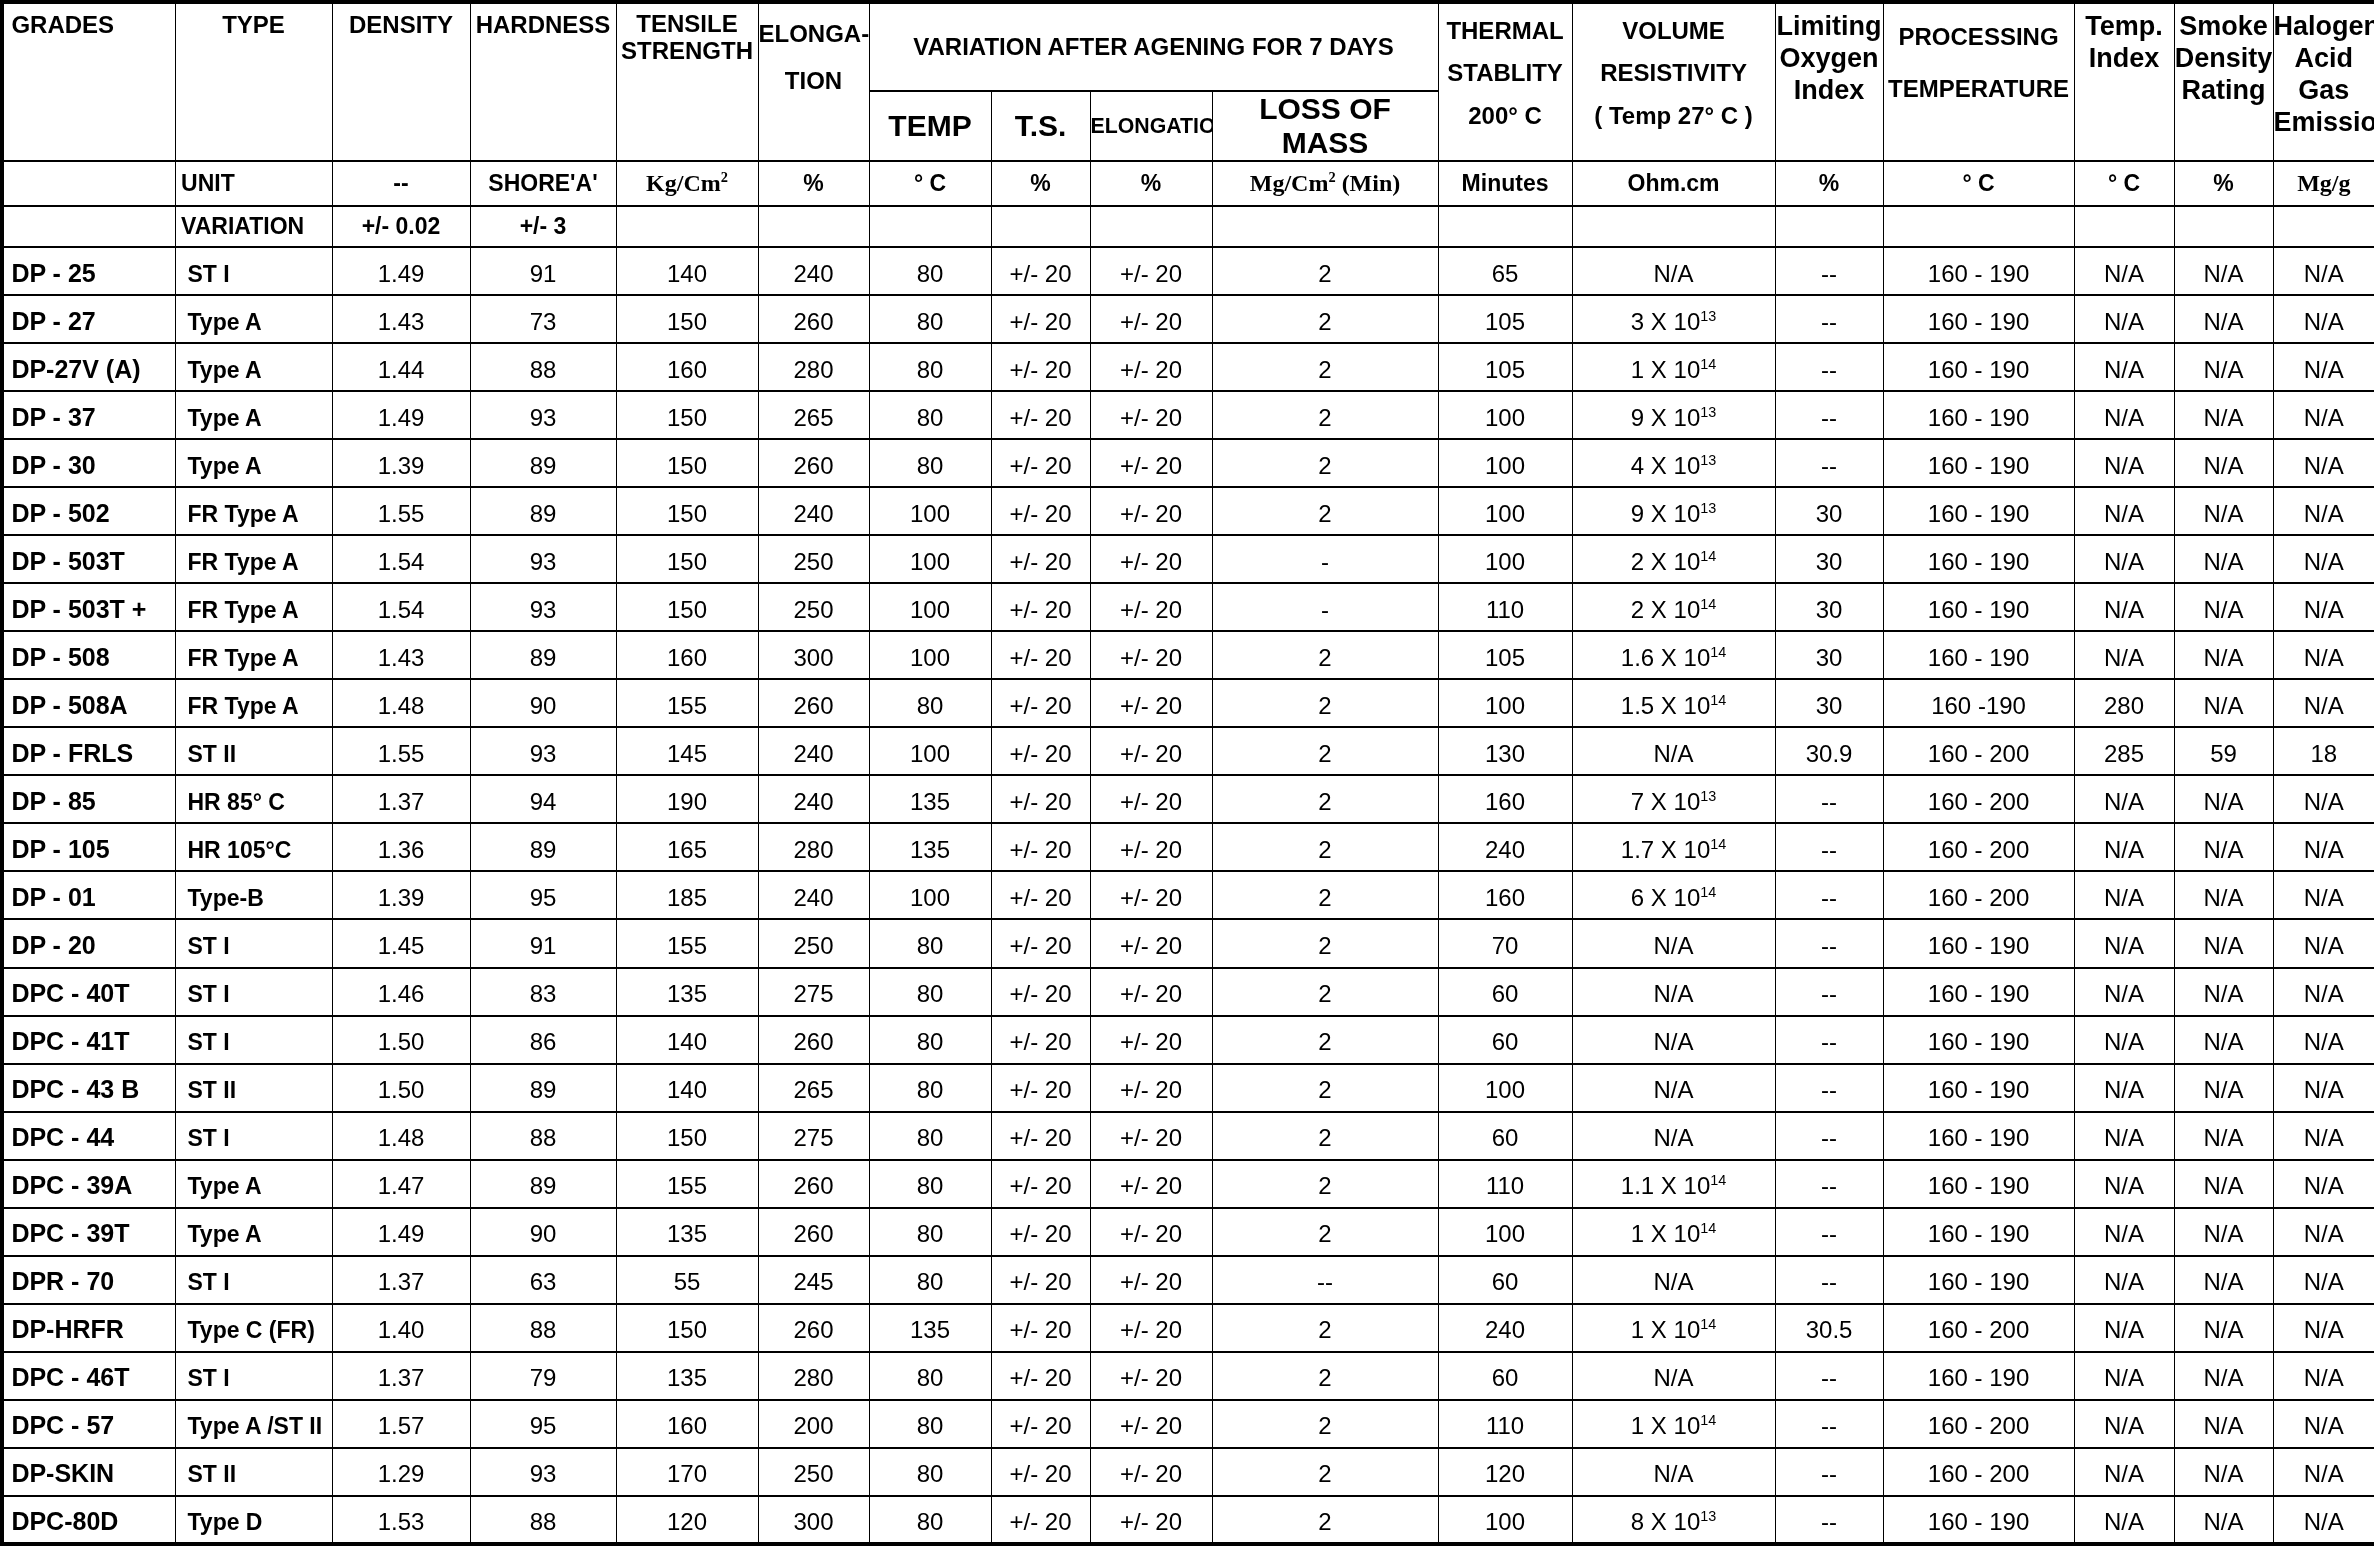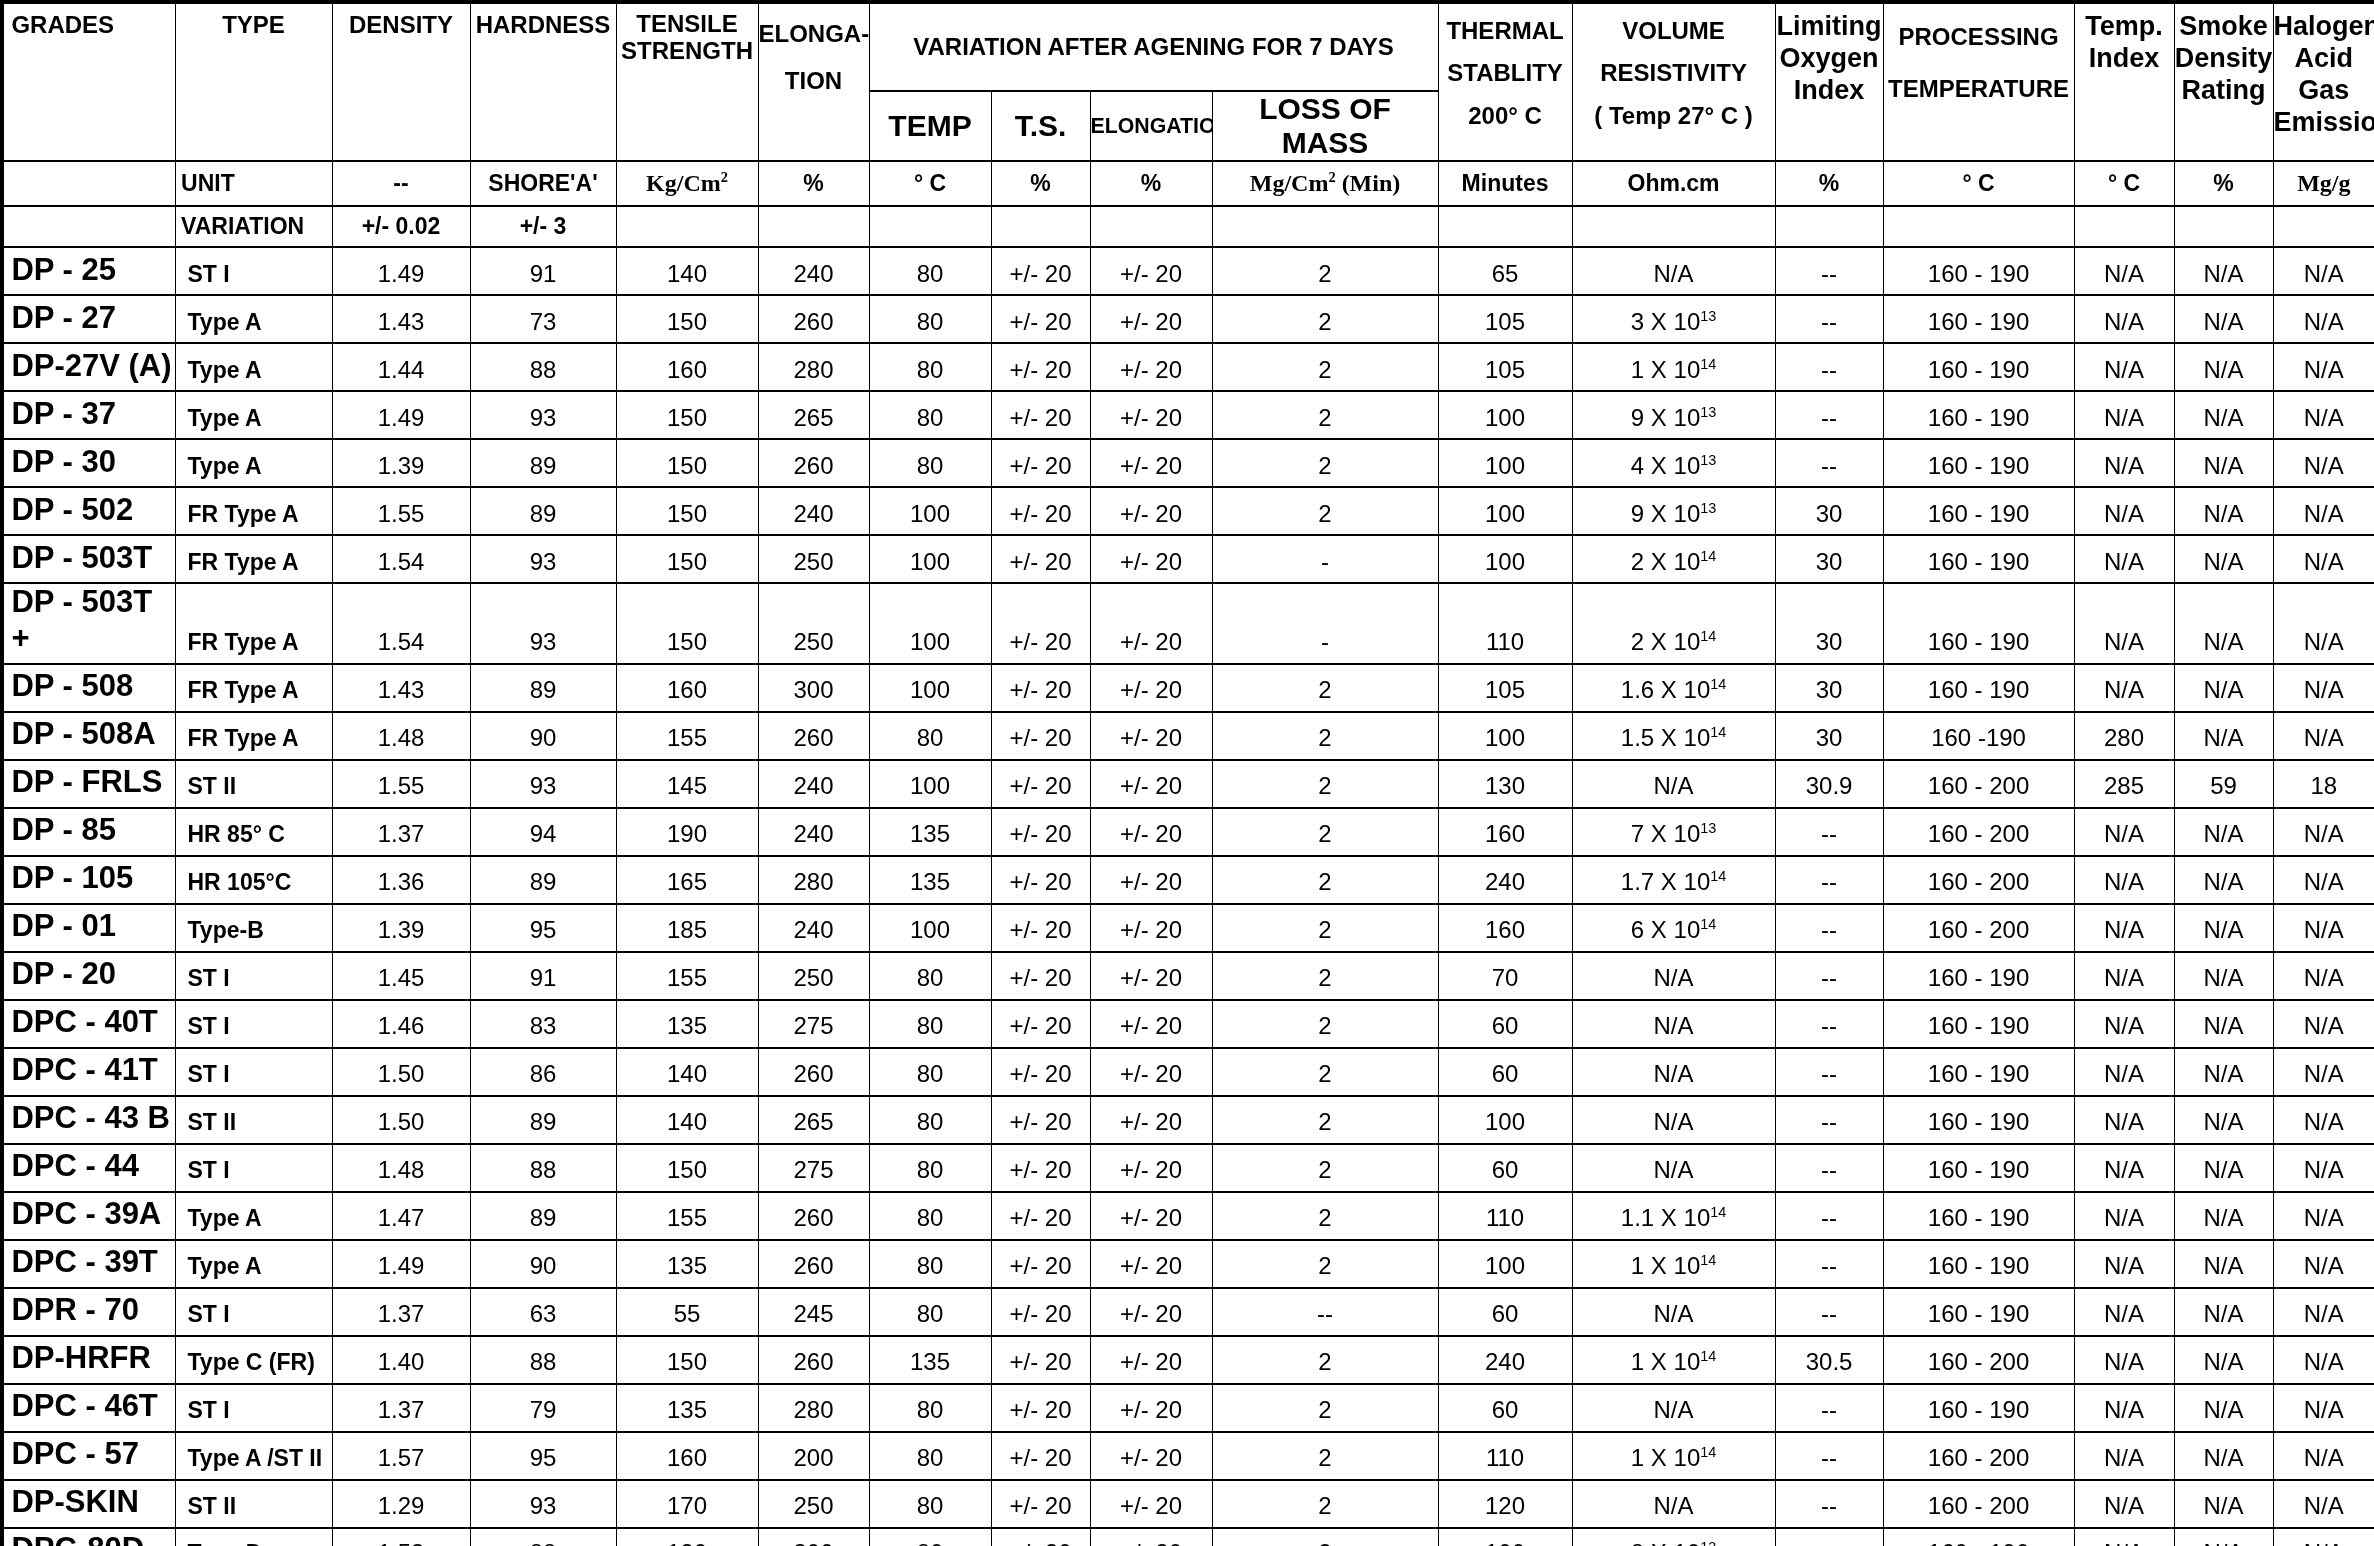--- a/index.html
+++ b/index.html
@@ -16,21 +16,21 @@
   th.proc-h{line-height:2.15;}
   th.small-h{font-size:27px;line-height:1.18;}
   tr.hrow-sub th{vertical-align:middle;padding-top:0;font-size:30px;}
   tr.unit-row{height:45px;}
   tr.unit-row td,tr.variation-row td{font-weight:bold;font-size:23px;text-align:center;vertical-align:middle;margin-left:8px;}
   tr.unit-row td:nth-child(2),tr.variation-row td:nth-child(2){text-align:left;padding-left:5.6px;}
   tr.unit-row td:nth-child(5),tr.unit-row td:nth-child(10),tr.unit-row td:nth-child(17){font-family:"Liberation Serif",serif;font-size:24px;}
   tr.variation-row{height:41px;}
   tr.data-row{height:48px;}
   tr.data-row td{font-size:24px;text-align:center;vertical-align:bottom;padding-bottom:6.5px;}
-  tr.data-row td.c0{text-align:left;font-weight:bold;font-size:31px;padding-left:7.4px;}
+  tr.data-row td.c0{text-align:left;font-weight:bold;font-size:25px;padding-left:7.4px;}
   tr.data-row td.c1{text-align:left;font-weight:bold;font-size:23px;padding-left:12px;}
   sup{font-size:60%;vertical-align:super;line-height:0;}
 </style>
 </head>
 <body>
 
 <table>
   <colgroup>
     <col style="width:173px">
       <col style="width:157px">

